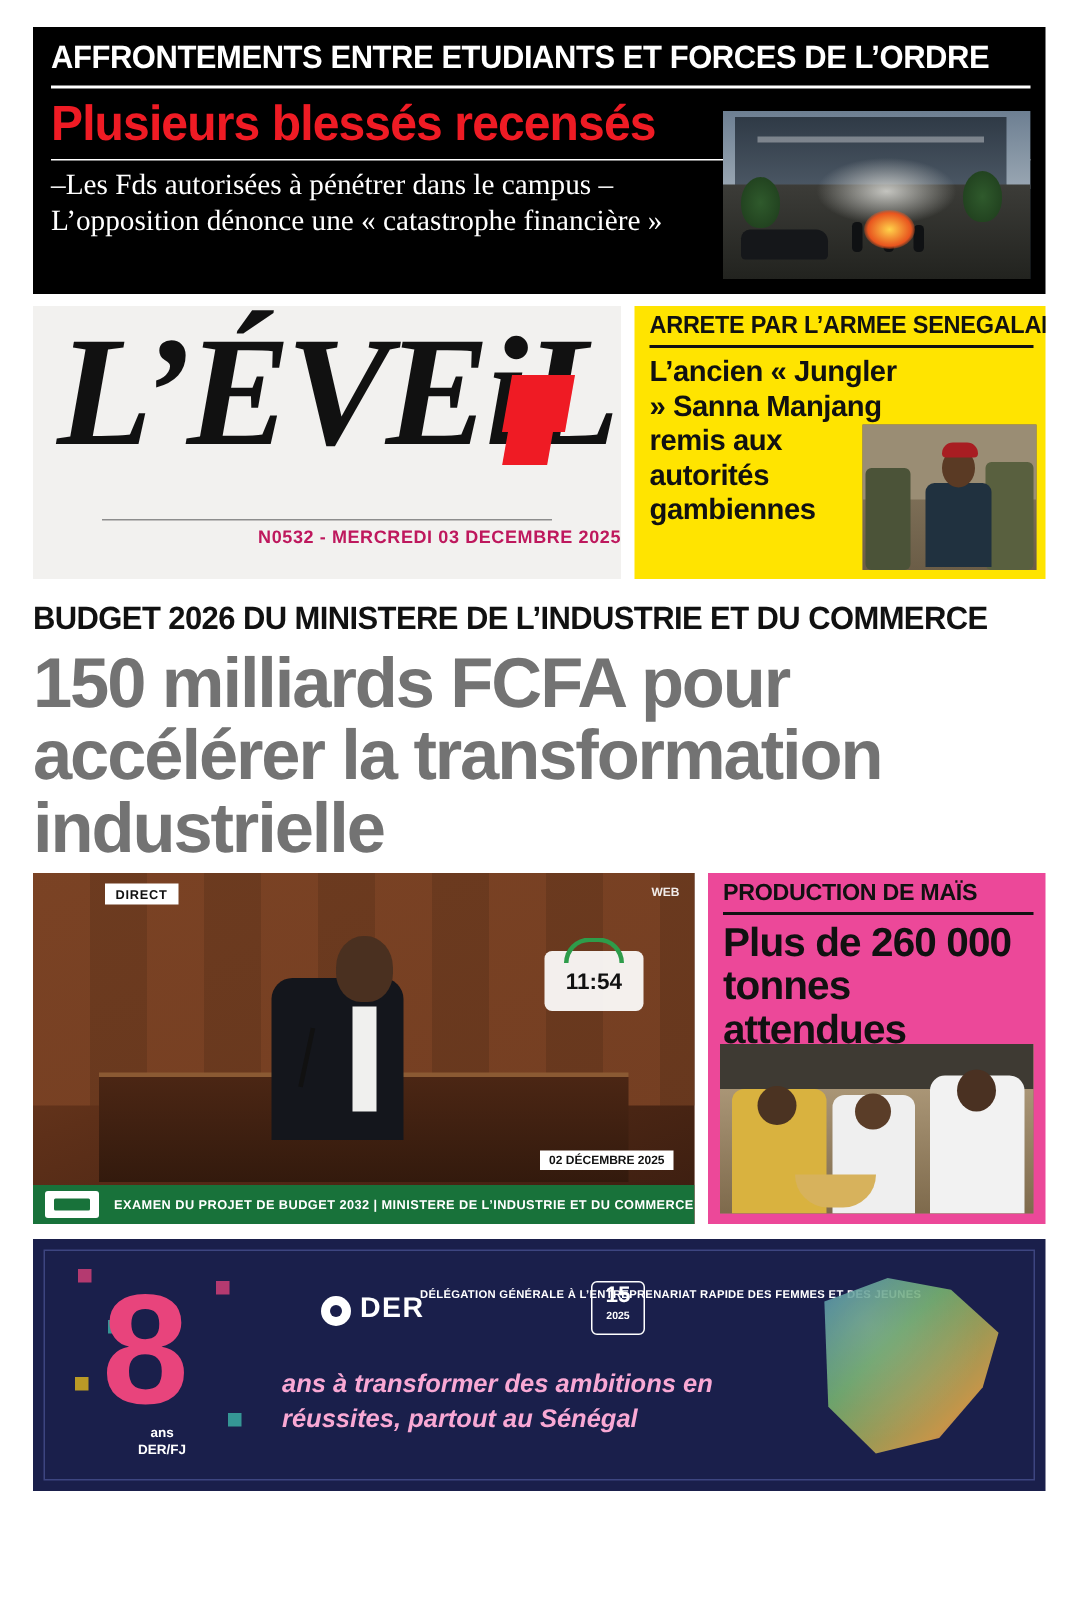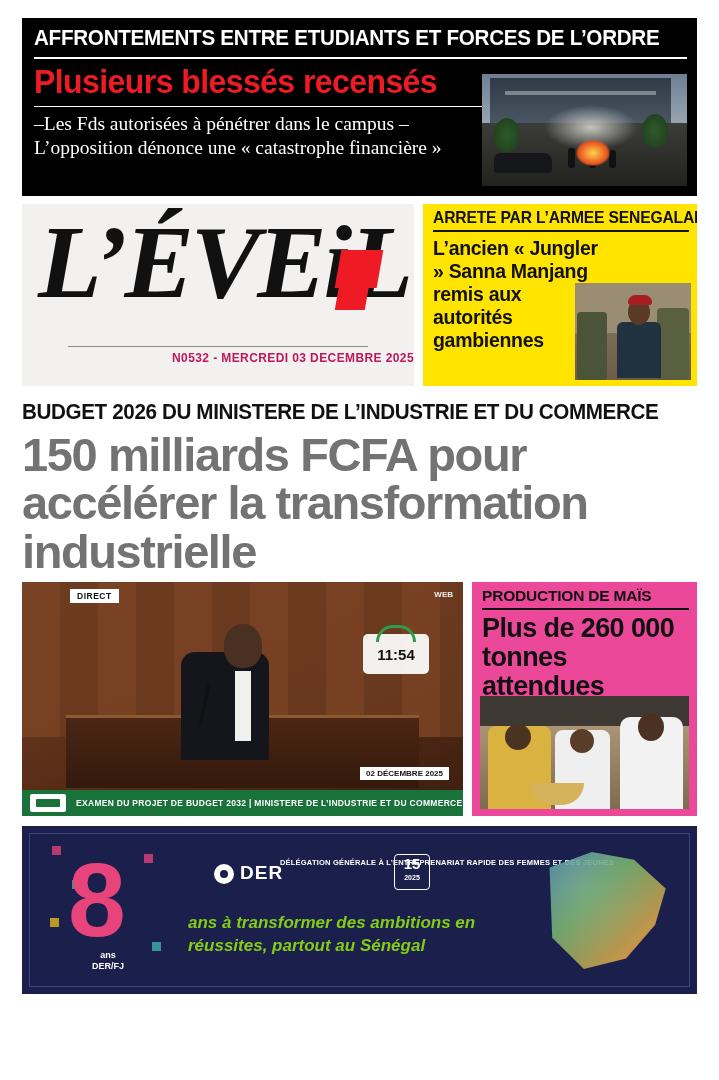--- a/index.html
+++ b/index.html
@@ -464,21 +464,21 @@
     border-radius: 4px;
     color: #ffffff;
     text-align: center;
     font-weight: bold;
   }
   .ad-badge .y1 { font-size: 15px; line-height: 18px; }
   .ad-badge .y2 { font-size: 7px; line-height: 9px; }
   .ad-slogan {
     position: absolute;
     left: 166px; top: 86px;
-    color: #84cc16;
+    color: #f9a8d4;
     font-style: italic;
     font-weight: bold;
     font-size: 17px;
     line-height: 1.35;
     width: 320px;
   }
   .ad-map {
     position: absolute;
     right: 26px; top: 18px;
     width: 132px; height: 130px;

